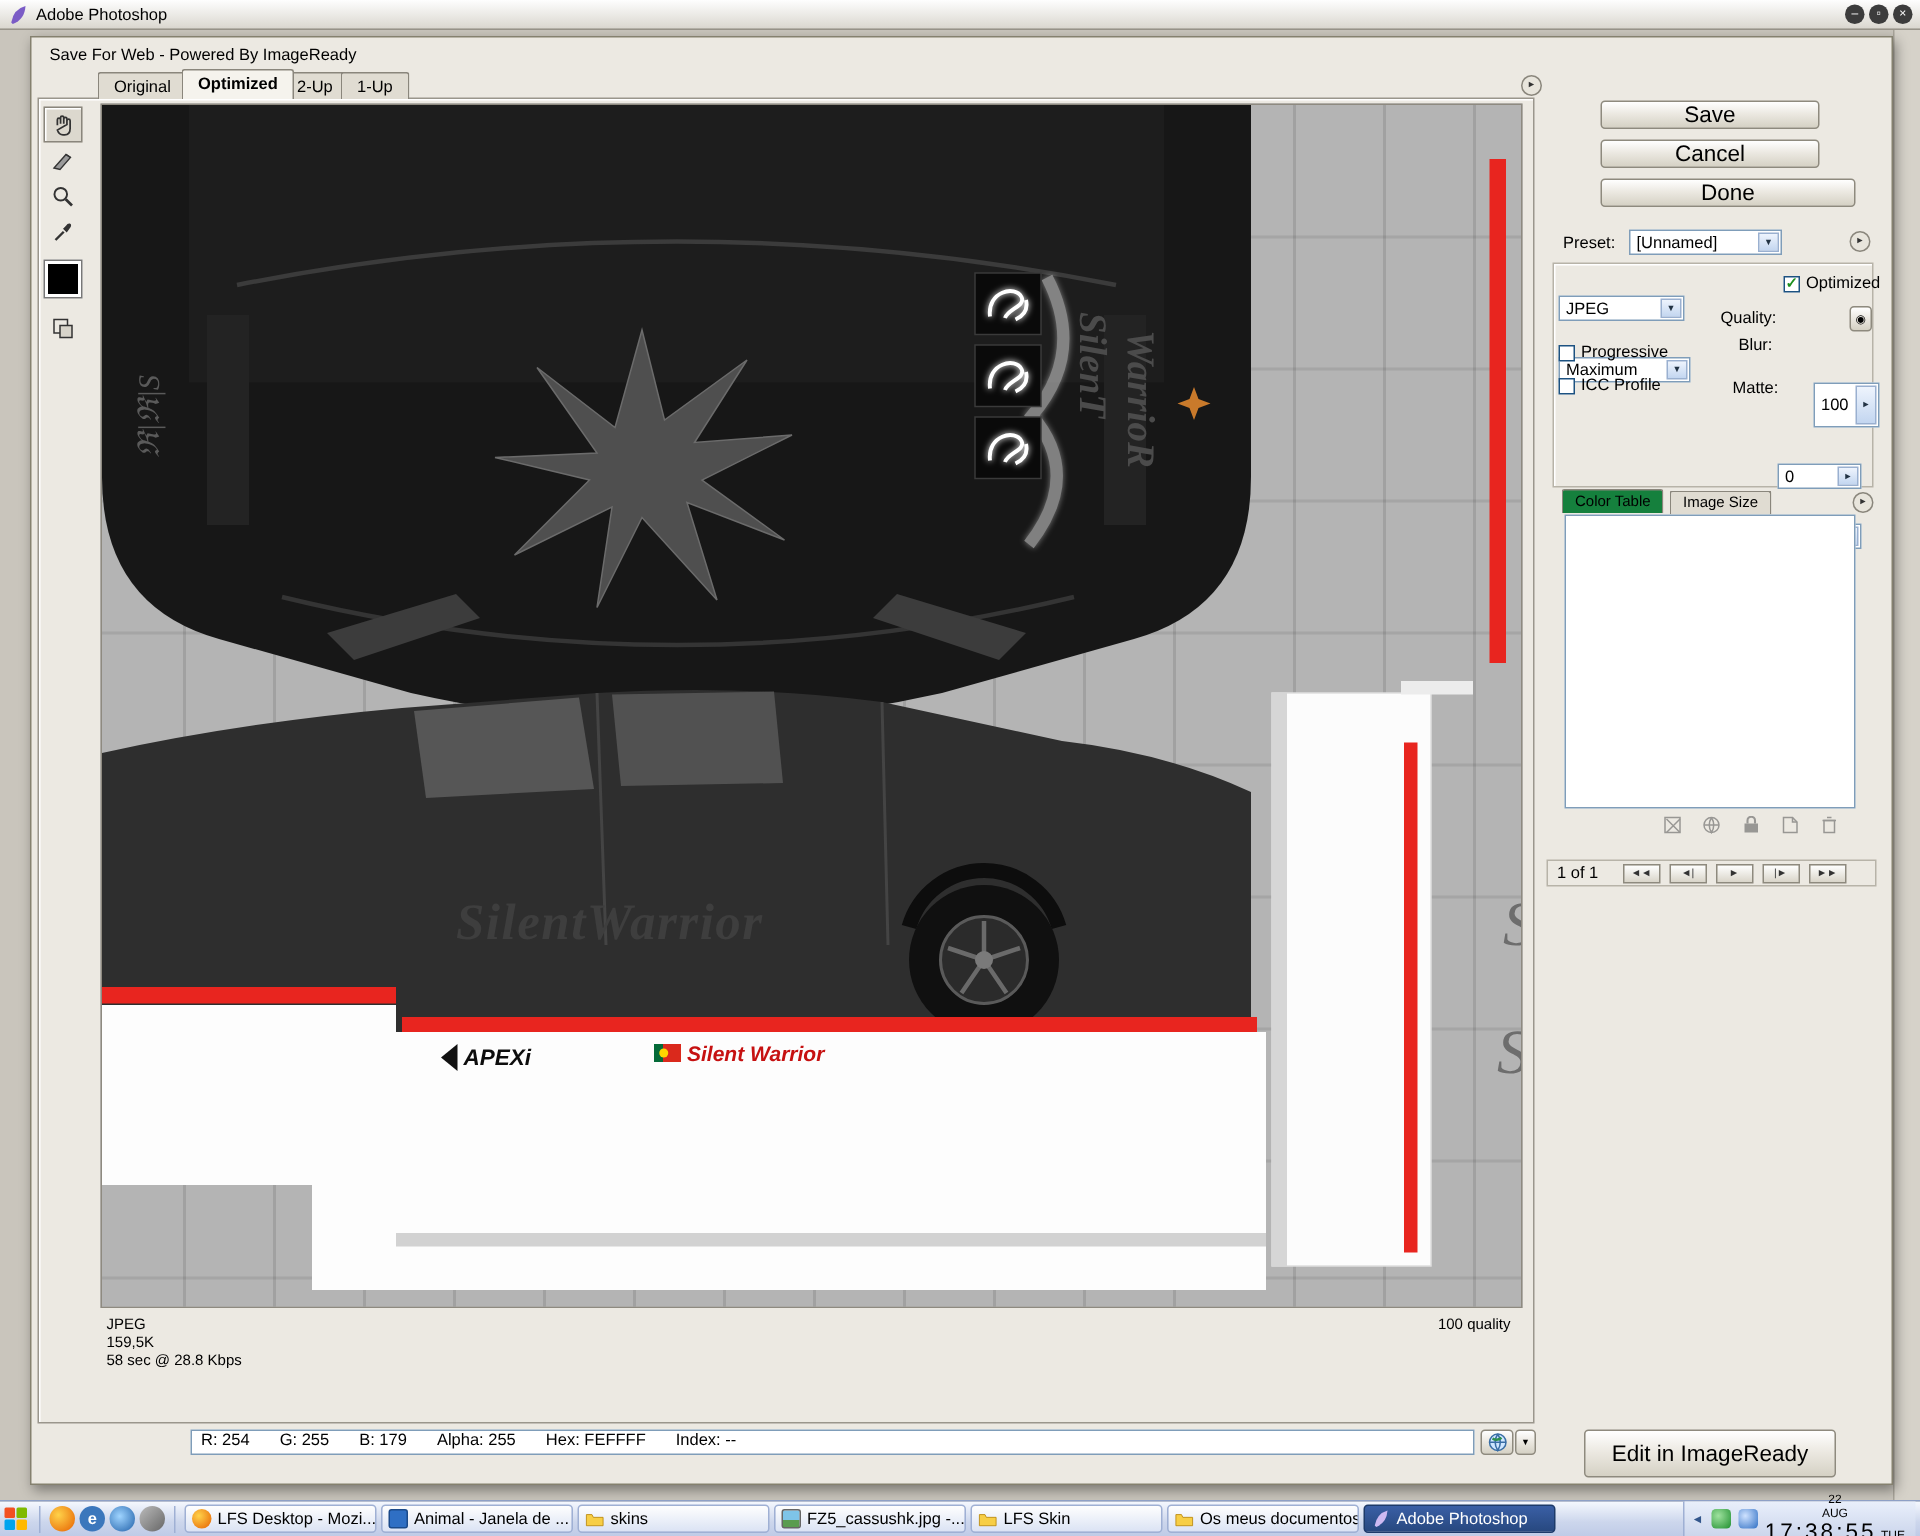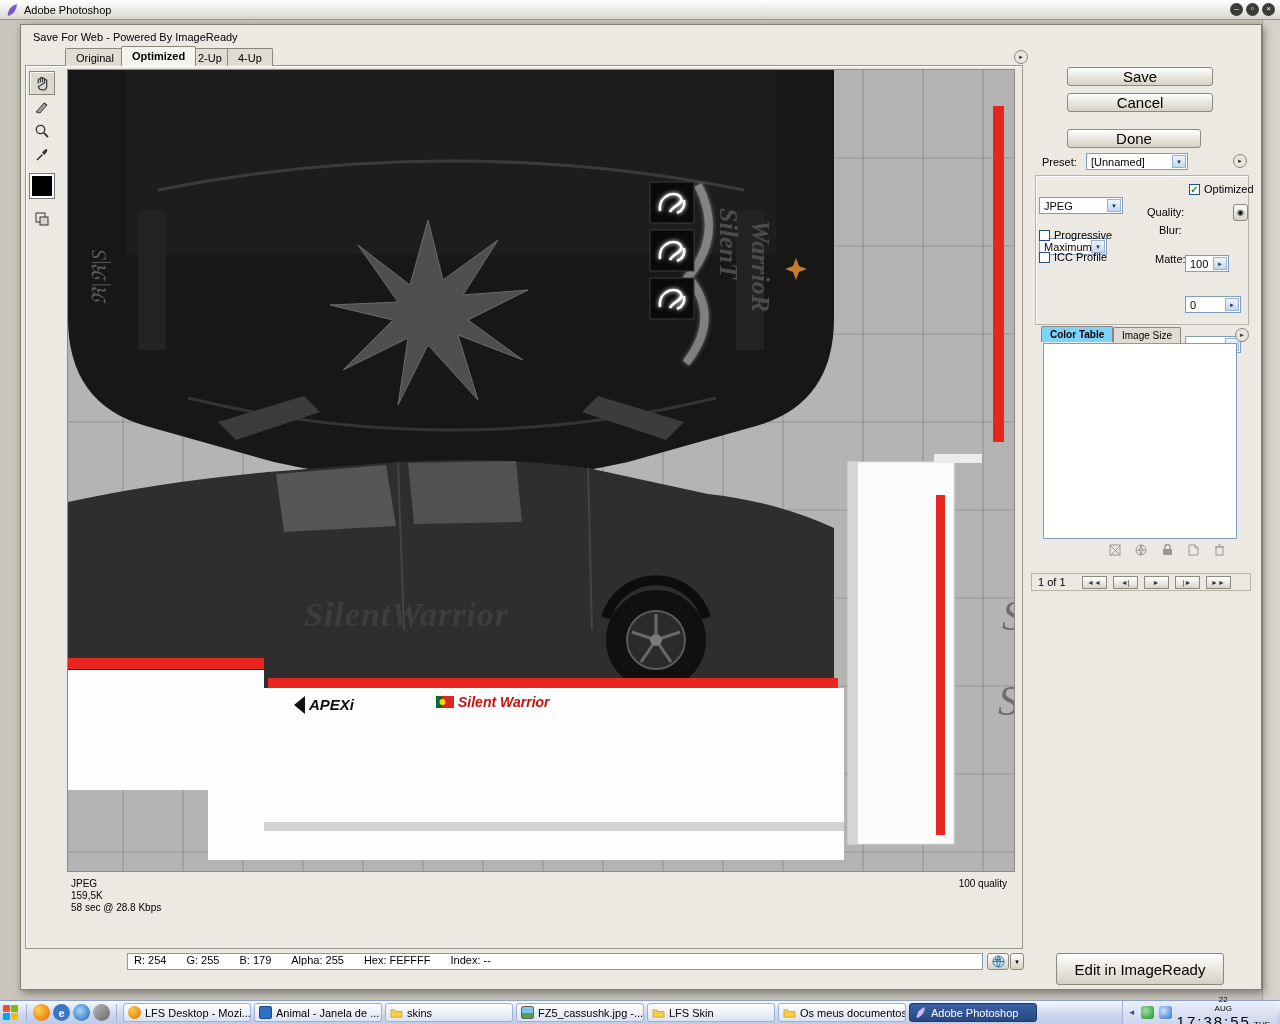--- a/index.html
+++ b/index.html
@@ -50,21 +50,21 @@
     background:linear-gradient(#eef4fd,#c3d6f0);border:1px solid #9ab0d0;
     display:flex;align-items:center;justify-content:center;font-size:6px;color:#234}
   .chk{width:11px;height:11px;border:1px solid #1d5281;background:#fff;display:inline-flex;
     align-items:center;justify-content:center;font-size:10px;font-weight:bold;color:#1c8f1c;flex:none}
   .chkrow{position:absolute;display:flex;align-items:center;gap:4px;font-size:11px}
   .flyout{position:absolute;width:14px;height:14px;border-radius:50%;background:#e8e5dc;border:1px solid #8a867c;
     display:flex;align-items:center;justify-content:center;font-size:6px;color:#333}
   .grpbox{position:absolute;border:1px solid #b7b3a8;box-shadow:inset 1px 1px 0 #fff}
   .ptab{position:absolute;height:16px;padding:2px 8px 0;background:#e0dcd2;border:1px solid #8a867c;border-bottom:none;
     border-radius:2px 2px 0 0;font-size:10px}
-  .ptab.active{background:#7dd3fc;font-weight:bold}
+  .ptab.active{background:#15803d;font-weight:normal}
   .ctable{position:absolute;background:#fff;border:1px solid #7f9db9}
   .cticon{position:absolute;width:16px;height:14px;display:flex;align-items:center;justify-content:center;opacity:.55}
   .pager{position:absolute;border:1px solid #b7b3a8;background:#ece9e2;display:flex;align-items:center;padding:0 6px;gap:6px}
   .pgbtn{width:25px;height:13px;font-size:7px;display:flex;align-items:center;justify-content:center;
     background:linear-gradient(#fff,#d9d5c9);border:1px solid #8e8a7e;color:#333}
   .sunken{border:1px solid #7f9db9;background:#fff;display:flex;align-items:flex-start;padding:0 6px}
   .lbl{position:absolute;font-size:11px}
 
   
   .taskbar{position:absolute;left:0;top:1000px;width:1280px;height:24px;
@@ -105,21 +105,21 @@
   </div>
 
   <div class="rightstrip"></div>
 
   <div class="dialog">
     <div class="dlg-title">Save For Web - Powered By ImageReady</div>
 
     <div class="tab" style="left:44px">Original</div>
     <div class="tab active" style="left:100px">Optimized</div>
     <div class="tab" style="left:166px">2-Up</div>
-    <div class="tab" style="left:206px">4-Up</div>
+    <div class="tab" style="left:206px">1-Up</div>
     <div class="flyout" style="left:993px;top:25px">►</div>
 
     <div class="tabpage"></div>
 
     <div class="tool active" style="top:46px">
       <svg width="17" height="17" viewBox="0 0 16 16">
         <path d="M4 8 V4.5 a1 1 0 0 1 2 0 V7 M6 7 V3.2 a1 1 0 0 1 2 0 V7 M8 7 V4 a1 1 0 0 1 2 0 V7.5 M10 7.5 V5.2 a1 1 0 0 1 2 0 V10 q0 4 -3.5 4 H7.5 Q5 14 4 11 Z" fill="none" stroke="#333" stroke-width="1.1"></path>
         </svg>
     </div>
     <div class="tool" style="top:70px">
@@ -254,46 +254,46 @@
 
     <div class="pinfo">
       <div>JPEG</div>
       <div>159,5K</div>
       <div>58 sec @ 28.8 Kbps</div>
       <span class="right">100 quality</span>
     </div>
 
     <div class="btn abs" style="left:1046px;top:42px;width:146px;height:19px">Save</div>
     <div class="btn abs" style="left:1046px;top:68px;width:146px;height:19px">Cancel</div>
-    <div class="btn abs" style="left:1046px;top:104px;width:134px;height:19px">Done</div>
+    <div class="btn abs" style="left:1046px;top:94px;width:170px;height:19px">Done</div>
 
     <span class="lbl" style="left:1021px;top:131px">Preset:</span>
     <div class="dd abs" style="left:1065px;top:128px;width:102px;height:17px">
       <span class="val">[Unnamed]</span>
       <span class="ddbtn">▼</span>
     </div>
     <div class="flyout" style="left:1212px;top:129px">►</div>
 
     <div class="grpbox" style="left:1014px;top:150px;width:214px;height:150px"></div>
 
     <div class="dd abs" style="left:1018px;top:155px;width:84px;height:17px">
       <span class="val">JPEG</span>
       <span class="ddbtn">▼</span>
     </div>
     <div class="chkrow" style="left:1168px;top:158px">
       <span class="chk">✓</span>
       <span>Optimized</span>
     </div>
 
-    <div class="dd abs" style="left:1018px;top:179px;width:68px;height:17px">
+    <div class="dd abs" style="left:1018px;top:179px;width:88px;height:17px">
       <span class="val">Maximum</span>
       <span class="ddbtn">▼</span>
     </div>
     <span class="lbl" style="left:1126px;top:181px">Quality:</span>
-    <div class="dd abs" style="left:1164px;top:179px;width:44px;height:17px">
+    <div class="dd abs" style="left:1188px;top:179px;width:44px;height:30px">
       <span class="val">100</span>
       <span class="ddbtn">►</span>
     </div>
     <div class="btn abs" style="left:1212px;top:179px;width:15px;height:17px;font-size:8px">◉</div>
 
     <div class="chkrow" style="left:1018px;top:204px">
       <span class="chk"></span>
       <span>Progressive</span>
     </div>
     <span class="lbl" style="left:1138px;top:199px">Blur:</span>

